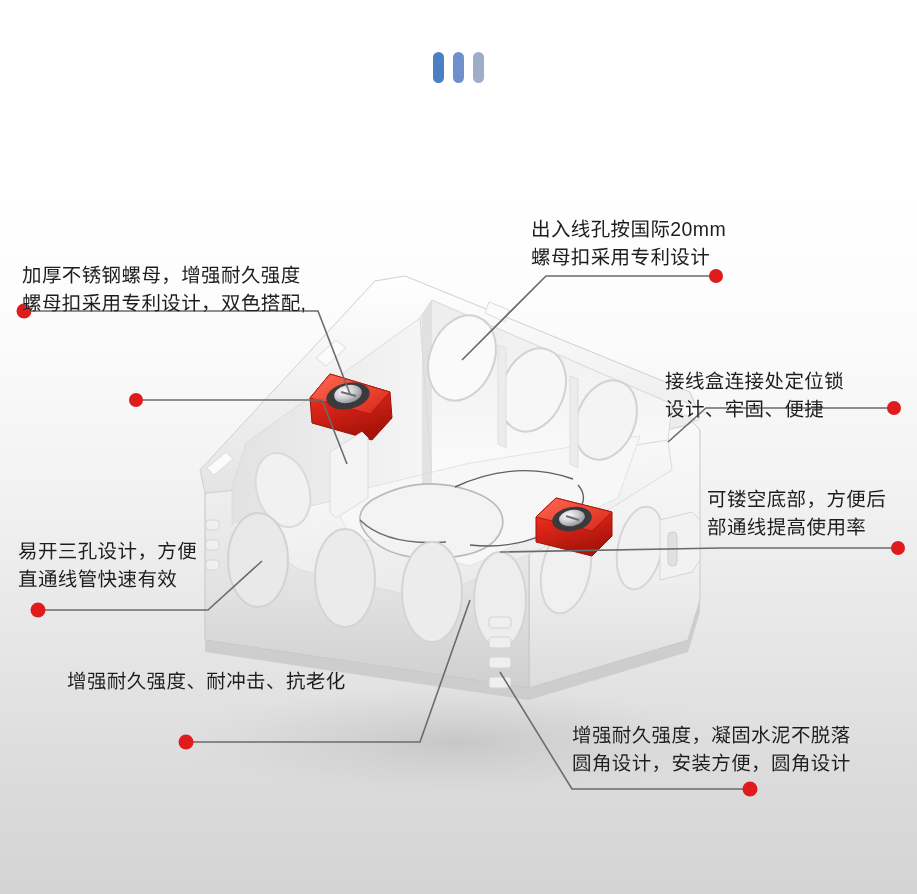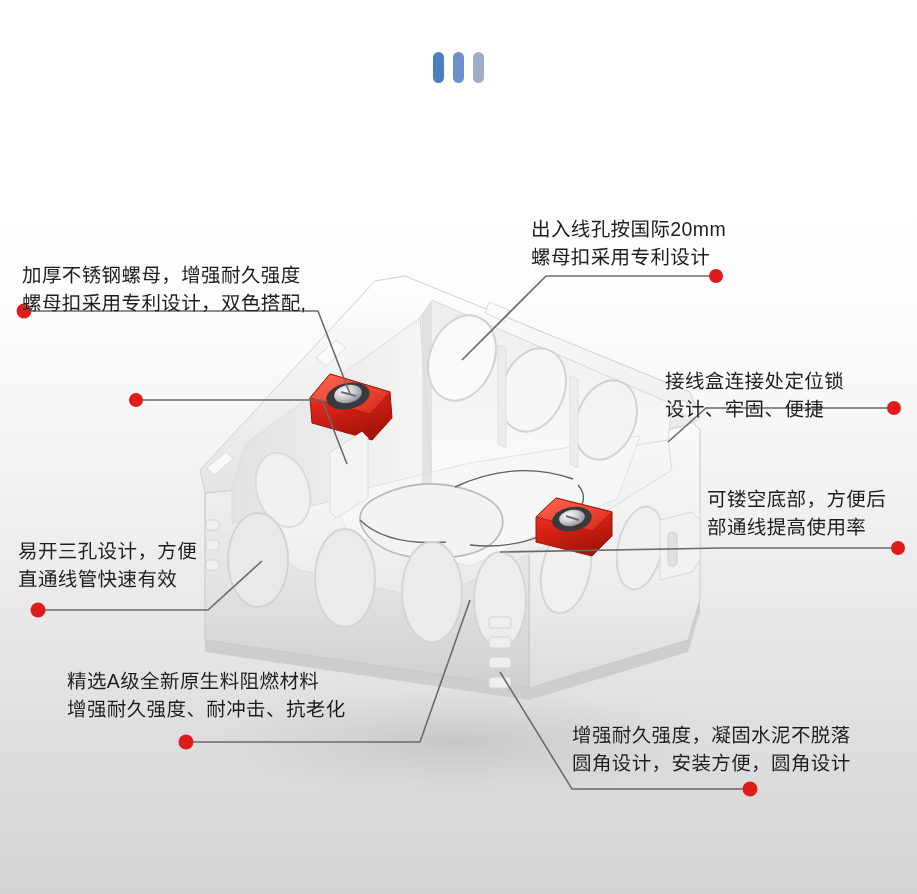--- a/index.html
+++ b/index.html
@@ -262,21 +262,20 @@
     <span class="ln">可镂空底部，方便后</span>
     <span class="ln">部通线提高使用率</span>
   </div>
 
   <div class="callout" id="callout-threehole">
     <span class="ln">易开三孔设计，方便</span>
     <span class="ln">直通线管快速有效</span>
   </div>
 
   <div class="callout" id="callout-material">
-    <span class="ln">精选A级全新原生料阻燃材料</span>
     <span class="ln">增强耐久强度、耐冲击、抗老化</span>
   </div>
 
   <div class="callout" id="callout-keel">
     <span class="ln">增强耐久强度，凝固水泥不脱落</span>
     <span class="ln">圆角设计，安装方便，圆角设计</span>
   </div>
 
 </div>
 

